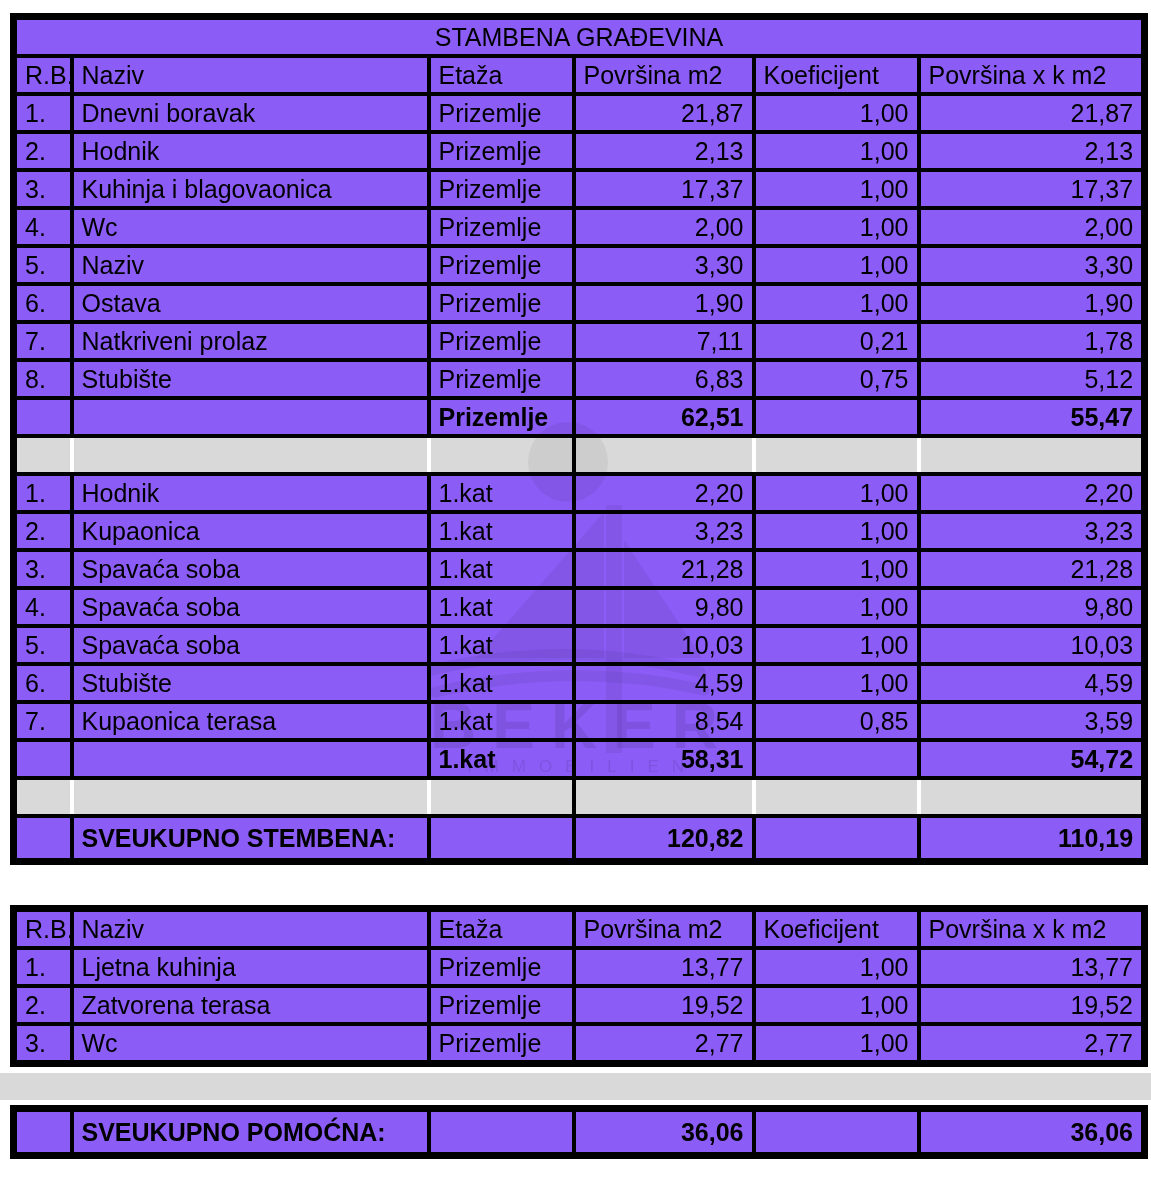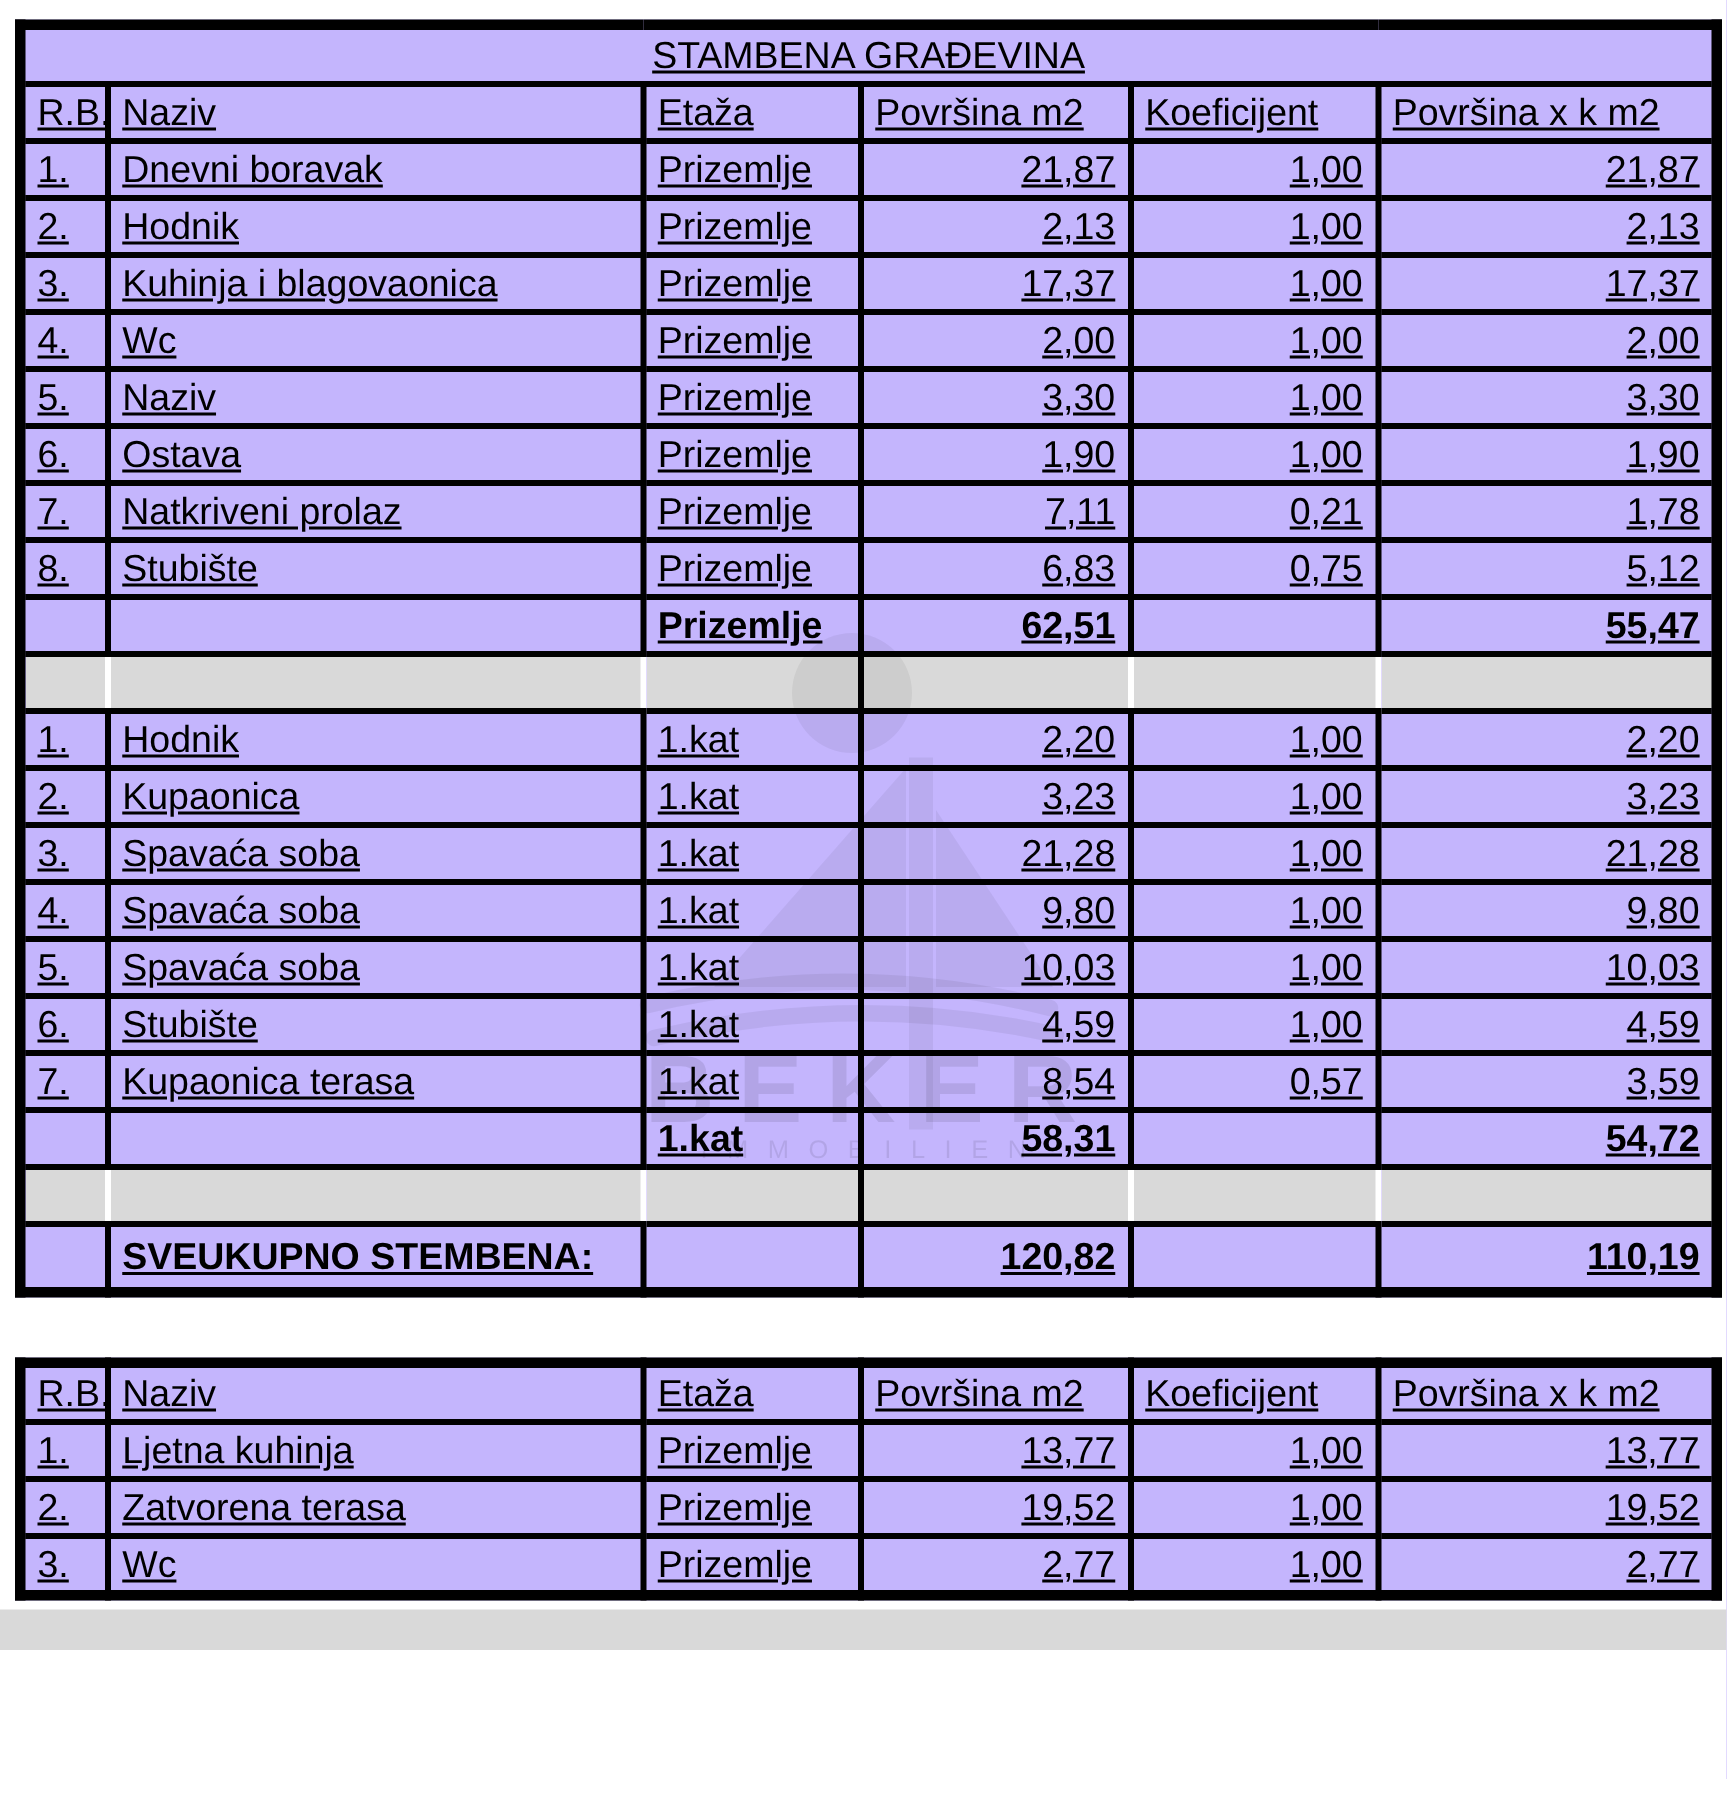--- a/index.html
+++ b/index.html
@@ -4,21 +4,21 @@
 <style>
   html,body{margin:0;padding:0;}
   body{
     width:1151px;height:1200px;background:#ffffff;color:#000;
     font-family:"Liberation Sans","DejaVu Sans",sans-serif;
     -webkit-font-smoothing:antialiased;overflow:hidden;
   }
   .page{position:relative;width:1131px;padding:13px 10px 0 10px;}
   table.grid{
     border-collapse:collapse;table-layout:fixed;width:1131px;
-    border:7px solid #000;background:#c4b5fd;text-decoration:underline;
+    border:7px solid #000;background:#8b5cf6;
   }
   table.grid td{
     border:4px solid #000;height:34px;padding:0 8px;
     font-size:25px;line-height:1.05;vertical-align:middle;
     white-space:nowrap;overflow:hidden;
   }
   td.title{ text-align:center;font-size:26px;height:36px;}
   td.num{text-align:right;}
   td.bold{font-weight:bold;}
   tr.sep td{
@@ -187,21 +187,21 @@
           <td>1.kat</td>
           <td class="num">4,59</td>
           <td class="num">1,00</td>
           <td class="num">4,59</td>
         </tr>
         <tr>
           <td>7.</td>
           <td>Kupaonica terasa</td>
           <td>1.kat</td>
           <td class="num">8,54</td>
-          <td class="num">0,57</td>
+          <td class="num">0,85</td>
           <td class="num">3,59</td>
         </tr>
         <tr>
           <td></td>
           <td></td>
           <td class="bold">1.kat</td>
           <td class="num bold">58,31</td>
           <td></td>
           <td class="num bold">54,72</td>
         </tr>
@@ -268,20 +268,40 @@
           <td>Prizemlje</td>
           <td class="num">2,77</td>
           <td class="num">1,00</td>
           <td class="num">2,77</td>
         </tr>
       </tbody>
   </table>
 
   <div class="free-band"></div>
 
+  <table class="grid">
+    <colgroup>
+      <col style="width:58px">
+        <col style="width:357px">
+        <col style="width:145px">
+      <col style="width:180px">
+        <col style="width:165px">
+        <col style="width:226px">
+    </colgroup>
+    <tbody>
+        <tr id="t1-total-row" class="total-row">
+          <td></td>
+          <td class="bold">SVEUKUPNO POMOĆNA:</td>
+          <td></td>
+          <td class="num bold">36,06</td>
+          <td></td>
+          <td class="num bold">36,06</td>
+        </tr>
+      </tbody>
+  </table>
 
   <svg class="watermark" width="1151" height="1200" viewBox="0 0 1151 1200" xmlns="http://www.w3.org/2000/svg">
     <g fill="rgba(0,0,0,0.055)">
       <circle cx="568" cy="462" r="40"></circle>
       <rect x="606" y="505" width="16" height="248"></rect>
       <path d="M604 512 L604 658 L476 658 Z"></path>
       <path d="M624 540 L702 658 L624 658 Z"></path>
     </g>
     <g fill="none" stroke="rgba(0,0,0,0.06)" stroke-width="11" stroke-linecap="round">
       <path d="M432 670 Q 566 638 700 672"></path>

